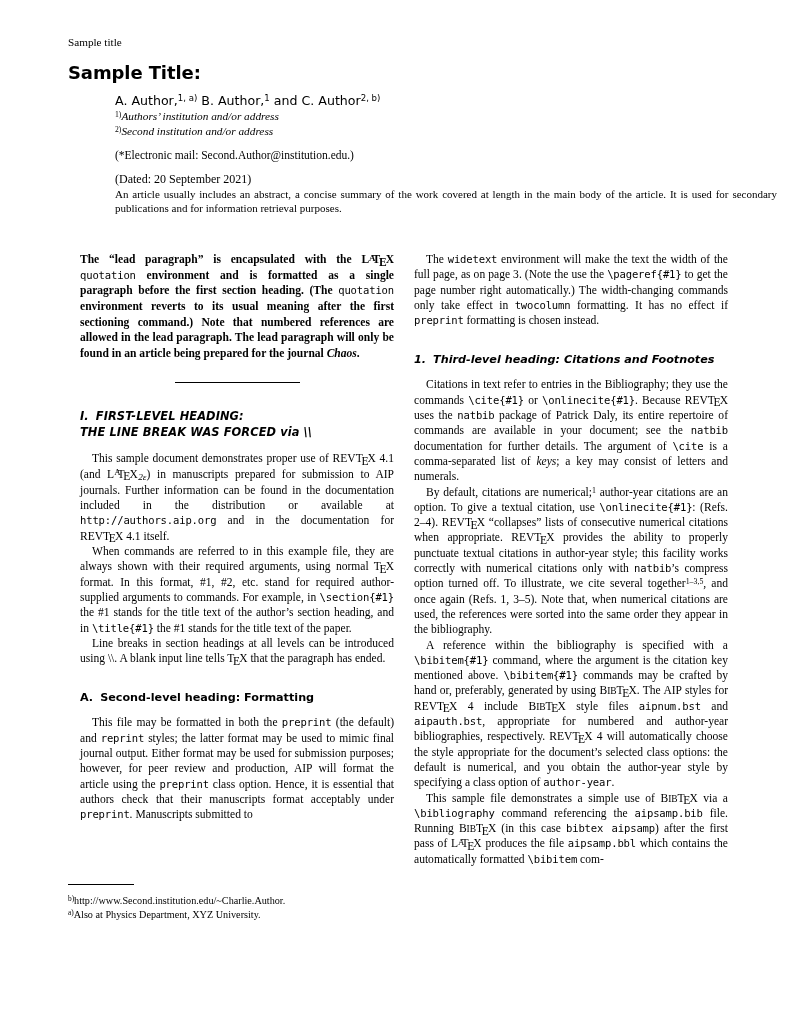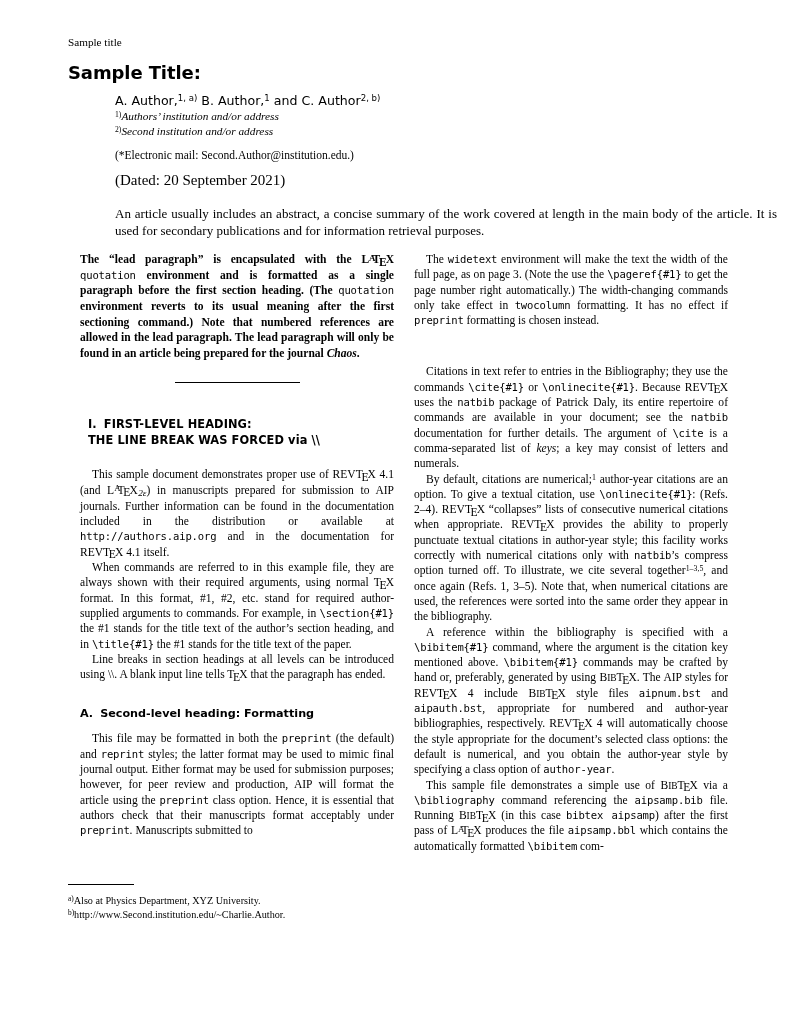--- a/index.html
+++ b/index.html
@@ -68,27 +68,27 @@
   sup.supnum, sup.supmark {
     font-size: 0.68em;
     vertical-align: 0.42em;
     line-height: 0;
   }
   .emailline {
     font-size: 11.5px;
     margin-top: 10px;
   }
   .datedline {
-    font-size: 15px;
+    font-size: 12px;
     margin-top: 11px;
   }
   .abstract {
-    font-size: 13px;
+    font-size: 11px;
     line-height: 1.34;
-    margin-top: 16px;
+    margin-top: 0;
     text-align: justify;
     width: 662px;
   }
 
   
   .columns {
     position: absolute;
     left: 68px;
     top: 252px;
     width: 660px;
@@ -131,22 +131,23 @@
     border-top: 1px solid #000;
     margin: 21px auto 0 auto;
   }
 
   
   h2.sec {
     font-family: "DejaVu Sans", sans-serif;
     font-size: 11.4px;
     font-weight: bold;
     line-height: 1.35;
-    margin: 8px;
+    margin: 0;
     letter-spacing: 0.1px;
+    font-style: italic;
   }
   h2.sec .num { margin-right: 7px; }
   h2.sec .viabit {
     font-family: "DejaVu Sans", sans-serif;
     font-weight: bold;
     text-transform: none;
   }
   h3.subsec {
     font-family: "DejaVu Sans", sans-serif;
     font-size: 11.2px;
@@ -286,32 +287,33 @@
       <p class="body"><span>This file may be formatted in both the </span><span class="tt">preprint</span><span> (the default) and </span><span class="tt">reprint</span><span> styles; the latter format may be used to mimic final journal output. Either format may be used for submission purposes; however, for peer review and production, AIP will format the article using the </span><span class="tt">preprint</span><span> class option. Hence, it is essential that authors check that their manuscripts format acceptably under </span><span class="tt">preprint</span><span>. Manuscripts submitted to</span></p>
     </div>
 
     <div class="col col-right">
 
 
       <p class="body"><span>The </span><span class="tt">widetext</span><span> environment will make the text the width of the full page, as on page 3. (Note the use the </span><span class="tt">\pageref{#1}</span><span> to get the page number right automatically.) The width-changing commands only take effect in </span><span class="tt">twocolumn</span><span> formatting. It has no effect if </span><span class="tt">preprint</span><span> formatting is chosen instead.</span></p>
 
       <div class="gap-sub"></div>
 
+      <h4 class="subsubsec"><span class="num">1.</span><span>Third-level heading: Citations and Footnotes</span></h4>
 
       <div class="gap-head"></div>
 
       <p class="body"><span>Citations in text refer to entries in the Bibliography; they use the commands </span><span class="tt">\cite{#1}</span><span> or </span><span class="tt">\onlinecite{#1}</span><span>. Because </span><span class="revtex">REVT<span class="e">E</span>X</span><span> uses the </span><span class="tt">natbib</span><span> package of Patrick Daly, its entire repertoire of commands are available in your document; see the </span><span class="tt">natbib</span><span> documentation for further details. The argument of </span><span class="tt">\cite</span><span> is a comma-separated list of </span><span class="it">keys</span><span>; a key may consist of letters and numerals.</span></p>
 
       <p class="body"><span>By default, citations are numerical;</span><sup class="supmark">1</sup><span> author-year citations are an option. To give a textual citation, use </span><span class="tt">\onlinecite{#1}</span><span>: (Refs. 2–4). </span><span class="revtex">REVT<span class="e">E</span>X</span><span> “collapses” lists of consecutive numerical citations when appropriate. </span><span class="revtex">REVT<span class="e">E</span>X</span><span> provides the ability to properly punctuate textual citations in author-year style; this facility works correctly with numerical citations only with </span><span class="tt">natbib</span><span>’s compress option turned off. To illustrate, we cite several together</span><sup class="supmark">1–3,5</sup><span>, and once again (Refs. 1, 3–5). Note that, when numerical citations are used, the references were sorted into the same order they appear in the bibliography.</span></p>
 
       <p class="body"><span>A reference within the bibliography is specified with a </span><span class="tt">\bibitem{#1}</span><span> command, where the argument is the citation key mentioned above. </span><span class="tt">\bibitem{#1}</span><span> commands may be crafted by hand or, preferably, generated by using </span><span class="bibtex">B<span style="font-size:0.82em">IB</span>T<span class="e">E</span>X</span><span>. The AIP styles for </span><span class="revtex">REVT<span class="e">E</span>X</span><span> 4 include </span><span class="bibtex">B<span style="font-size:0.82em">IB</span>T<span class="e">E</span>X</span><span> style files </span><span class="tt">aipnum.bst</span><span> and </span><span class="tt">aipauth.bst</span><span>, appropriate for numbered and author-year bibliographies, respectively. </span><span class="revtex">REVT<span class="e">E</span>X</span><span> 4 will automatically choose the style appropriate for the document’s selected class options: the default is numerical, and you obtain the author-year style by specifying a class option of </span><span class="tt">author-year</span><span>.</span></p>
 
       <p class="body"><span>This sample file demonstrates a simple use of </span><span class="bibtex">B<span style="font-size:0.82em">IB</span>T<span class="e">E</span>X</span><span> via a </span><span class="tt">\bibliography</span><span> command referencing the </span><span class="tt">aipsamp.bib</span><span> file. Running </span><span class="bibtex">B<span style="font-size:0.82em">IB</span>T<span class="e">E</span>X</span><span> (in this case </span><span class="tt">bibtex aipsamp</span><span>) after the first pass of </span><span class="latex">L<span class="la">A</span>T<span class="e">E</span>X</span><span> produces the file </span><span class="tt">aipsamp.bbl</span><span> which contains the automatically formatted </span><span class="tt">\bibitem</span><span> com-</span></p>
     </div>
   </div>
 
   <div class="footnotes">
     <hr class="fnrule">
+    <div class="fnline"><span class="mark">b)</span><span>http://www.Second.institution.edu/~Charlie.Author.</span></div>
     <div class="fnline"><span class="mark">a)</span><span>Also at Physics Department, XYZ University.</span></div>
-    <div class="fnline"><span class="mark">b)</span><span>http://www.Second.institution.edu/~Charlie.Author.</span></div>
   </div>
 
 </div>
 
 </body></html>

